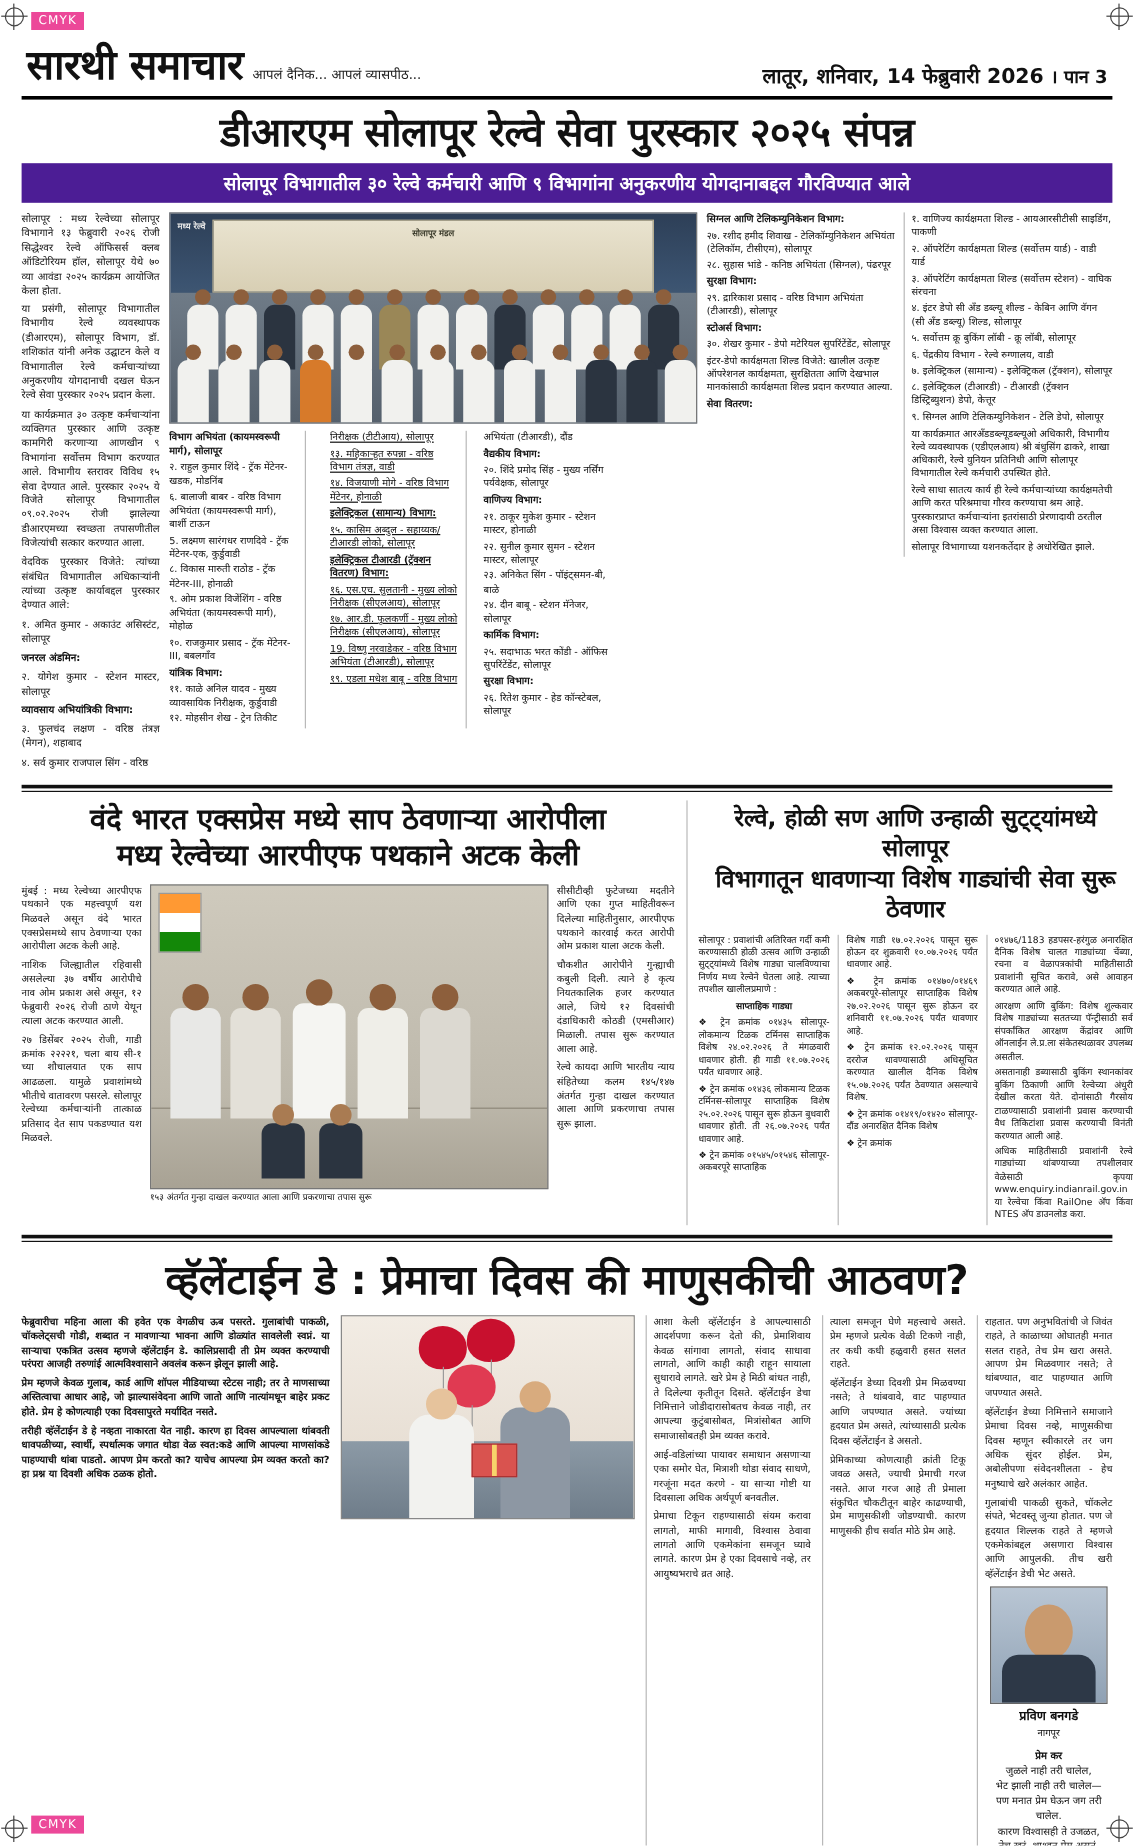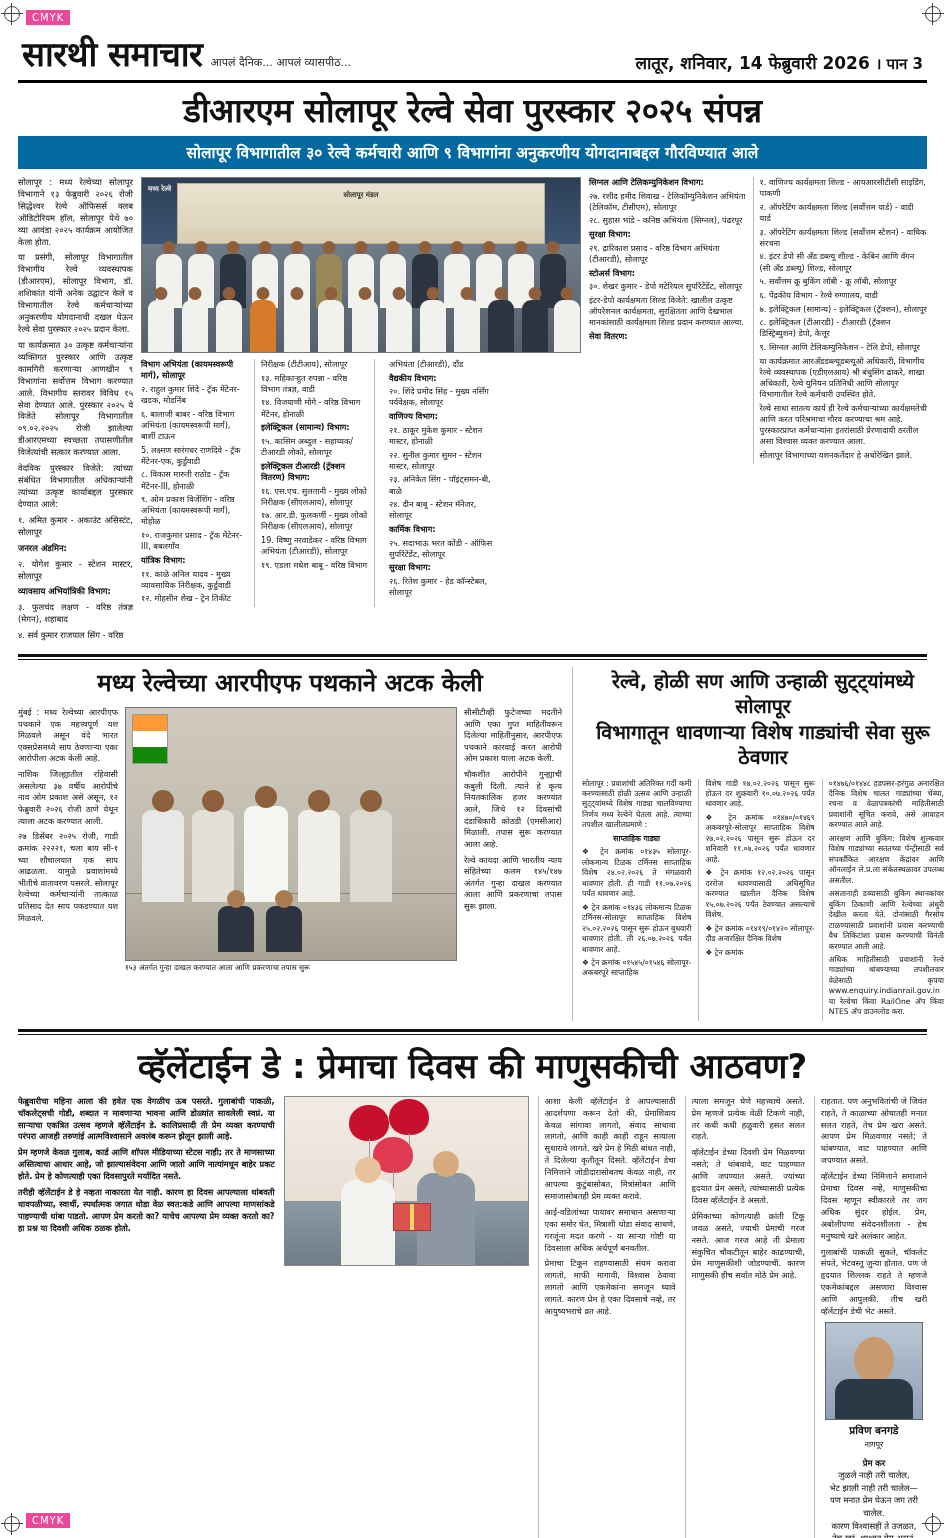--- a/index.html
+++ b/index.html
@@ -83,21 +83,21 @@
   
   .lead-head {
     text-align: center;
     font-size: 33px;
     font-weight: bold;
     letter-spacing: -0.4px;
     margin: 9px 0 6px 0;
     line-height: 1.15;
   }
   .subhead-bar {
-    background: #0369a1;
+    background: #4c1d95;
     color: #fff;
     text-align: center;
     font-size: 15.5px;
     font-weight: bold;
     padding: 5px 4px 6px 4px;
     margin-bottom: 8px;
     letter-spacing: 0.1px;
   }
   .vrule { border-left: 1px solid #b9b9b9; }
 
@@ -413,21 +413,21 @@
           <p>२. राहुल कुमार शिंदे - ट्रॅक मेंटेनर-खडक, मोडनिंब</p>
           <p>६. बालाजी बाबर - वरिष्ठ विभाग अभियंता (कायमस्वरूपी मार्ग), बार्शी टाऊन</p>
           <p>5. लक्ष्मण सारंगधर राणदिवे - ट्रॅक मेंटेनर-एक, कुर्डुवाडी</p>
           <p>८. विकास मारुती राठोड - ट्रॅक मेंटेनर-III, होनाळी</p>
           <p>९. ओम प्रकाश विजेंशिंग - वरिष्ठ अभियंता (कायमस्वरूपी मार्ग), मोहोळ</p>
           <p>१०. राजकुमार प्रसाद - ट्रॅक मेंटेनर-III, बबलगाँव</p>
           <p class="bold-sub">यांत्रिक विभाग:</p>
           <p>११. काळे अनिल यादव - मुख्य व्यावसायिक निरीक्षक, कुर्डुवाडी</p>
           <p>१२. मोहसीन शेख - ट्रेन तिकीट</p>
         </div>
-        <div class="lc vrule" style="width:106px;padding-left:6px;">
+        <div class="lc vrule" style="width:106px;padding-left:20px;text-decoration:underline;">
           <p>निरीक्षक (टीटीआय), सोलापूर</p>
           <p>१३. महिकाऱ्हुत रुपन्ना - वरिष्ठ विभाग तंत्रज्ञ, वाडी</p>
           <p>१४. विजयाणी मोगे - वरिष्ठ विभाग मेंटेनर, होनाळी</p>
           <p class="bold-sub">इलेक्ट्रिकल (सामान्य) विभाग:</p>
           <p>१५. कासिम अब्दुल - सहाय्यक/टीआरडी लोको, सोलापूर</p>
           <p class="bold-sub">इलेक्ट्रिकल टीआरडी (ट्रॅक्शन वितरण) विभाग:</p>
           <p>१६. एस.एच. सुलतानी - मुख्य लोको निरीक्षक (सीएलआय), सोलापूर</p>
           <p>१७. आर.डी. फुलकर्णी - मुख्य लोको निरीक्षक (सीएलआय), सोलापूर</p>
           <p>19. विष्णु नरवाडेकर - वरिष्ठ विभाग अभियंता (टीआरडी), सोलापूर</p>
           <p>१९. एडला मधेश बाबू - वरिष्ठ विभाग</p>
@@ -481,20 +481,21 @@
     </div>
   </div>
 
   <div class="hr-thick"></div>
   <div class="hr-thin"></div>
 
   <div class="mid">
 
     <div class="mid-left">
       <div class="mid-head">
+        <div>वंदे भारत एक्सप्रेस मध्ये साप ठेवणाऱ्या आरोपीला</div>
         <div>मध्य रेल्वेच्या आरपीएफ पथकाने अटक केली</div>
       </div>
       <div class="mid-body">
         <div class="mc" style="width:100px;">
           <p>मुंबई : मध्य रेल्वेच्या आरपीएफ पथकाने एक महत्त्वपूर्ण यश मिळवले असून वंदे भारत एक्सप्रेसमध्ये साप ठेवणाऱ्या एका आरोपीला अटक केली आहे.</p>
           <p>नाशिक जिल्ह्यातील रहिवासी असलेल्या ३७ वर्षीय आरोपीचे नाव ओम प्रकाश असे असून, १२ फेब्रुवारी २०२६ रोजी ठाणे येथून त्याला अटक करण्यात आली.</p>
           <p>२७ डिसेंबर २०२५ रोजी, गाडी क्रमांक २२२२१, चला बाय सी-१ च्या शौचालयात एक साप आढळला. यामुळे प्रवाशांमध्ये भीतीचे वातावरण पसरले. सोलापूर रेल्वेच्या कर्मचाऱ्यांनी तात्काळ प्रतिसाद देत साप पकडण्यात यश मिळवले.</p>
         </div>
         <div>
           <div class="photo-arrest">
@@ -548,21 +549,21 @@
           <p>❖ ट्रेन क्रमांक ०१५४५/०१५४६ सोलापूर-अकबरपूरे साप्ताहिक</p>
         </div>
         <div class="mc vrule" style="width:112px;padding-left:6px;">
           <p>विशेष गाडी १७.०२.२०२६ पासून सुरू होऊन दर शुक्रवारी १०.०७.२०२६ पर्यंत धावणार आहे.</p>
           <p>❖ ट्रेन क्रमांक ०१४७०/०१४६९ अकबरपूरे-सोलापूर साप्ताहिक विशेष २७.०२.२०२६ पासून सुरू होऊन दर शनिवारी ११.०७.२०२६ पर्यंत धावणार आहे.</p>
           <p>❖ ट्रेन क्रमांक १२.०२.२०२६ पासून दररोज धावण्यासाठी अधिसूचित करण्यात खालील दैनिक विशेष १५.०७.२०२६ पर्यंत ठेवण्यात असल्याचे विशेष.</p>
           <p>❖ ट्रेन क्रमांक ०१४१९/०१४२० सोलापूर-दौंड अनारक्षित दैनिक विशेष</p>
           <p>❖ ट्रेन क्रमांक</p>
         </div>
         <div class="mc vrule" style="width:118px;padding-left:6px;">
-          <p>०१४७६/०१४४८ हडपसर-हरंगुळ अनारक्षित दैनिक विशेष चालत गाड्यांच्या चेंब्या, रचना व वेळापत्रकांची माहितीसाठी प्रवाशांनी सूचित करावे, असे आवाहन करण्यात आले आहे.</p>
+          <p>०१४७६/1183 हडपसर-हरंगुळ अनारक्षित दैनिक विशेष चालत गाड्यांच्या चेंब्या, रचना व वेळापत्रकांची माहितीसाठी प्रवाशांनी सूचित करावे, असे आवाहन करण्यात आले आहे.</p>
           <p>आरक्षण आणि बुकिंग: विशेष शुल्कवार विशेष गाड्यांच्या सततच्या पॅन्ट्रीसाठी सर्व संपर्कांकित आरक्षण केंद्रांवर आणि ऑनलाईन ले.प्र.ला संकेतस्थळावर उपलब्ध असतील.</p>
           <p>असतानाही डब्यासाठी बुकिंग स्थानकांवर बुकिंग ठिकाणी आणि रेल्वेच्या अंधुरी देखील करता येते. दोनांसाठी गैरसोय टाळण्यासाठी प्रवाशांनी प्रवास करण्याची वैध तिकिटांशा प्रवास करण्याची विनंती करण्यात आली आहे.</p>
           <p>अधिक माहितीसाठी प्रवाशांनी रेल्वे गाड्यांच्या थांबण्याच्या तपशीलवार वेळेसाठी कृपया www.enquiry.indianrail.gov.in या रेल्वेचा किंवा RailOne अ‍ॅप किंवा NTES अ‍ॅप डाउनलोड करा.</p>
         </div>
       </div>
     </div>
   </div>
 
   <div class="hr-thick"></div>
   <div class="hr-thin"></div>

